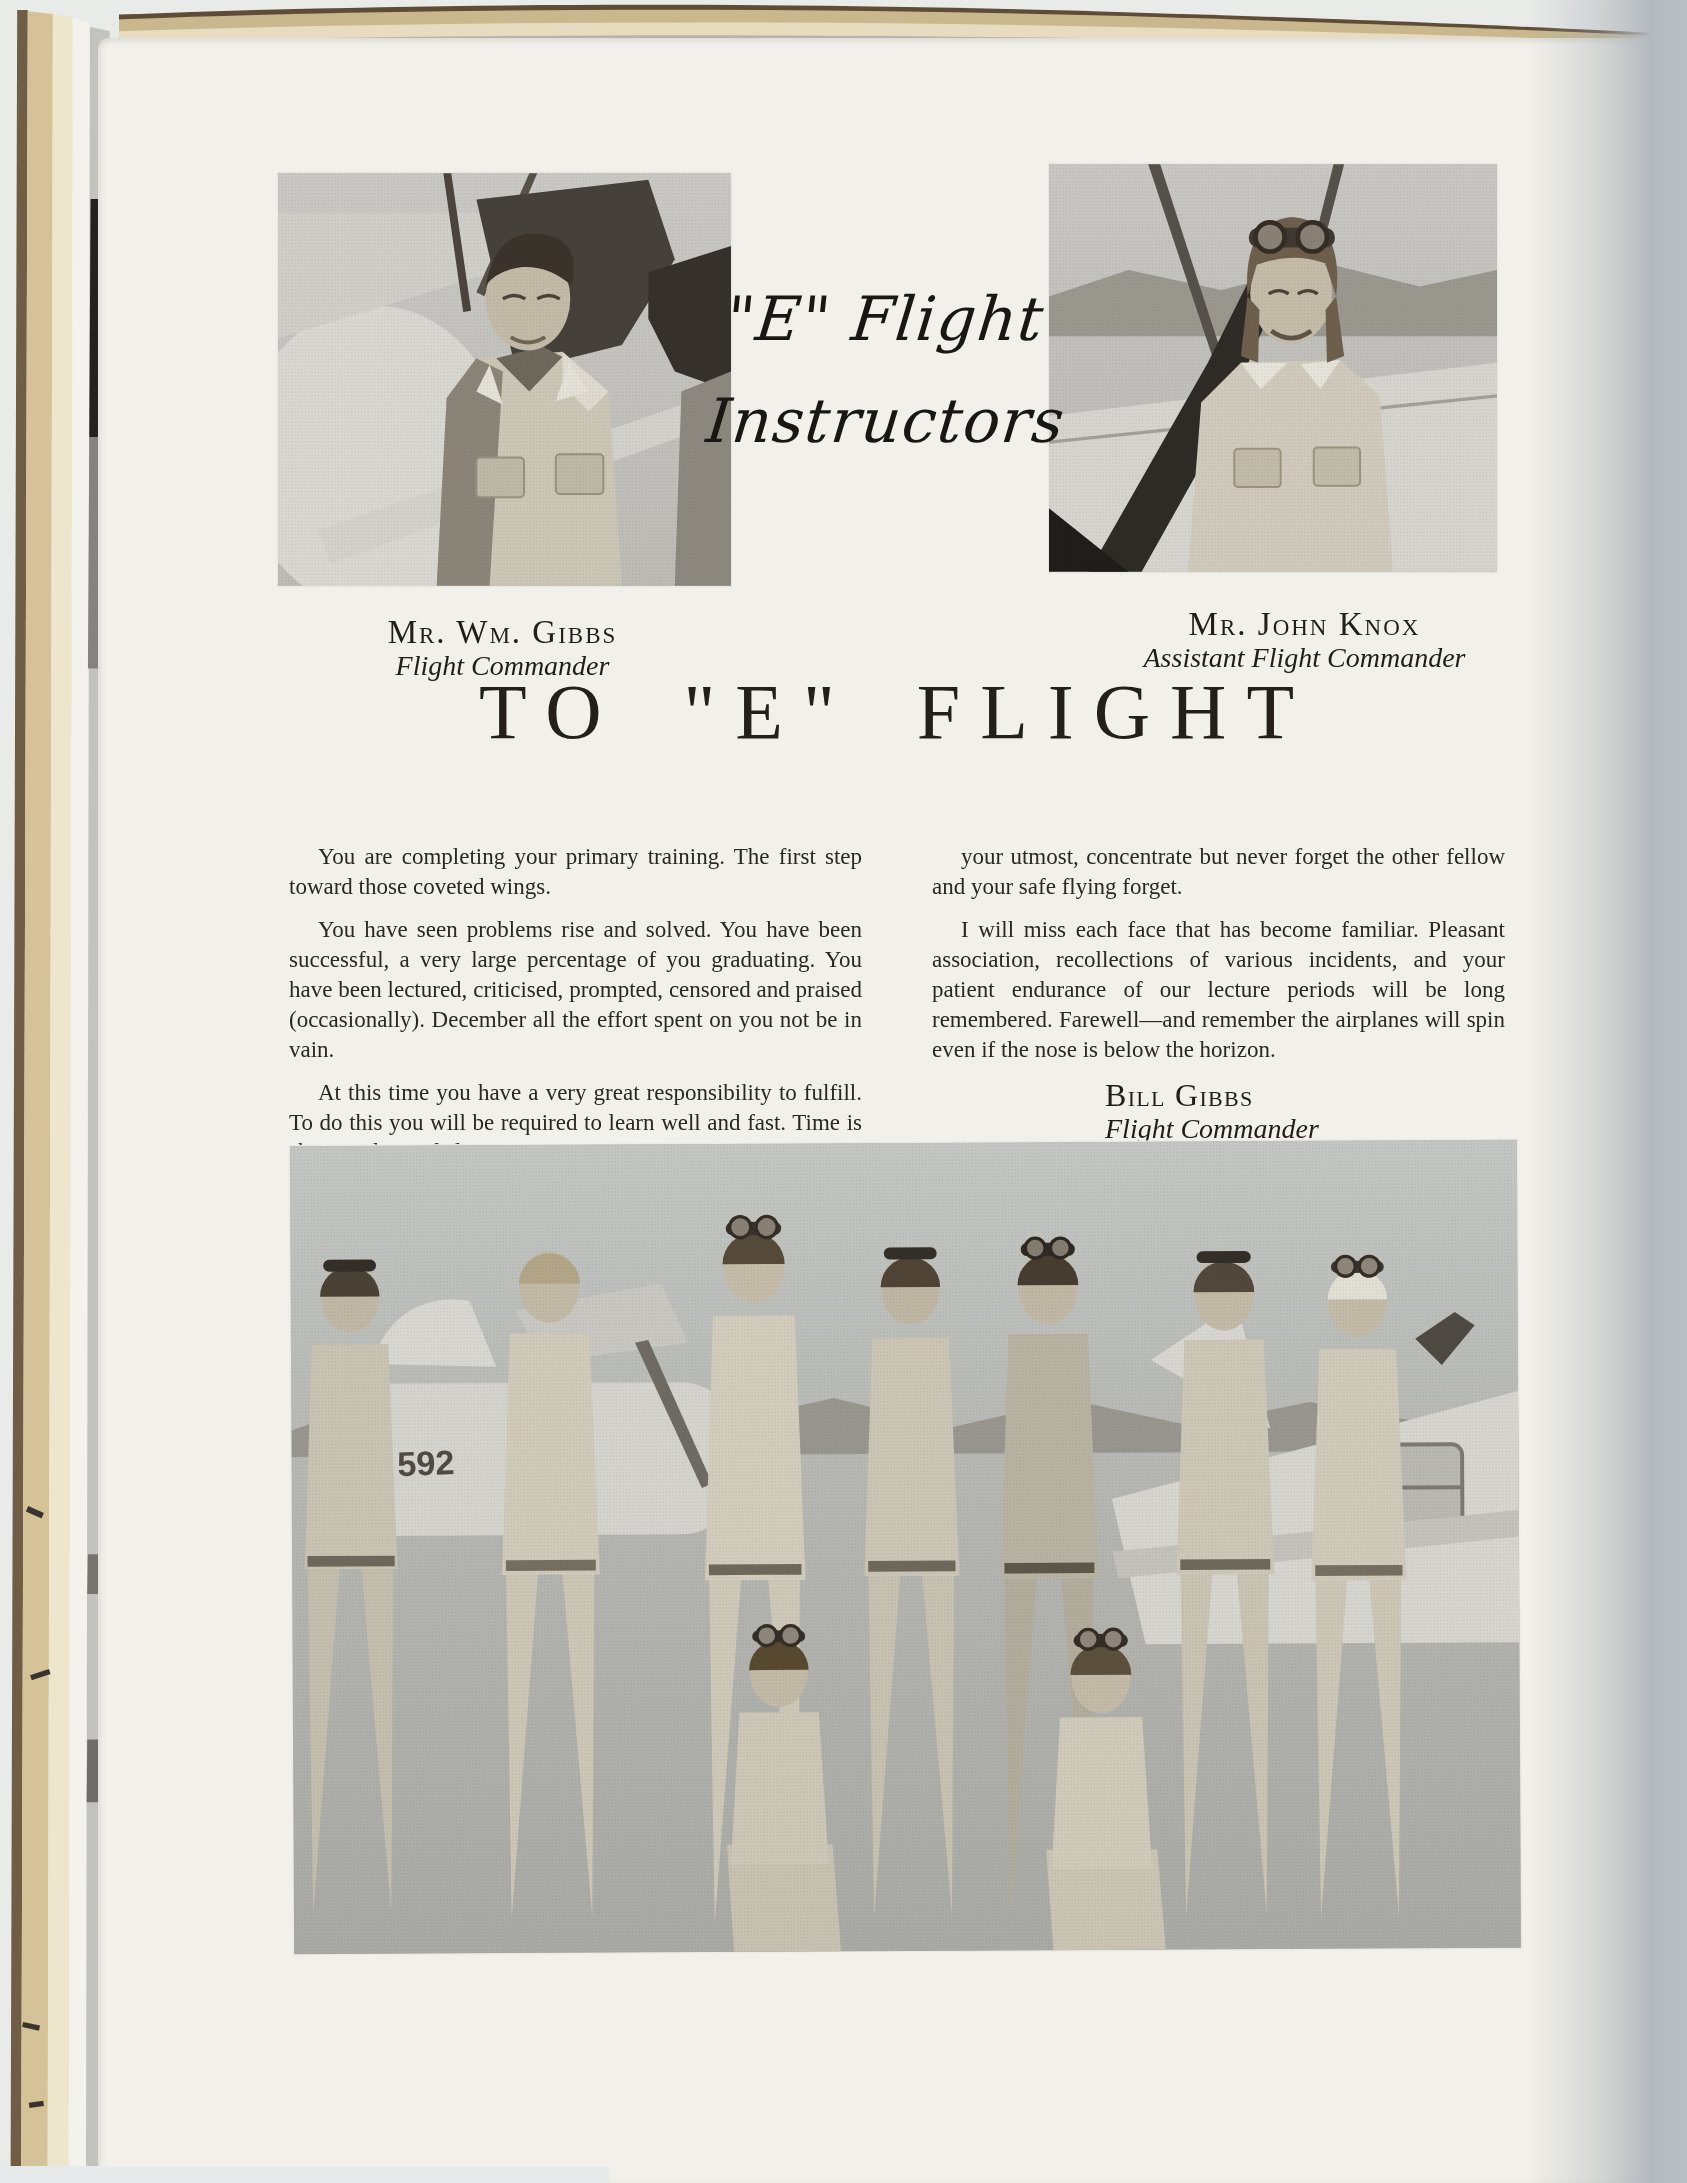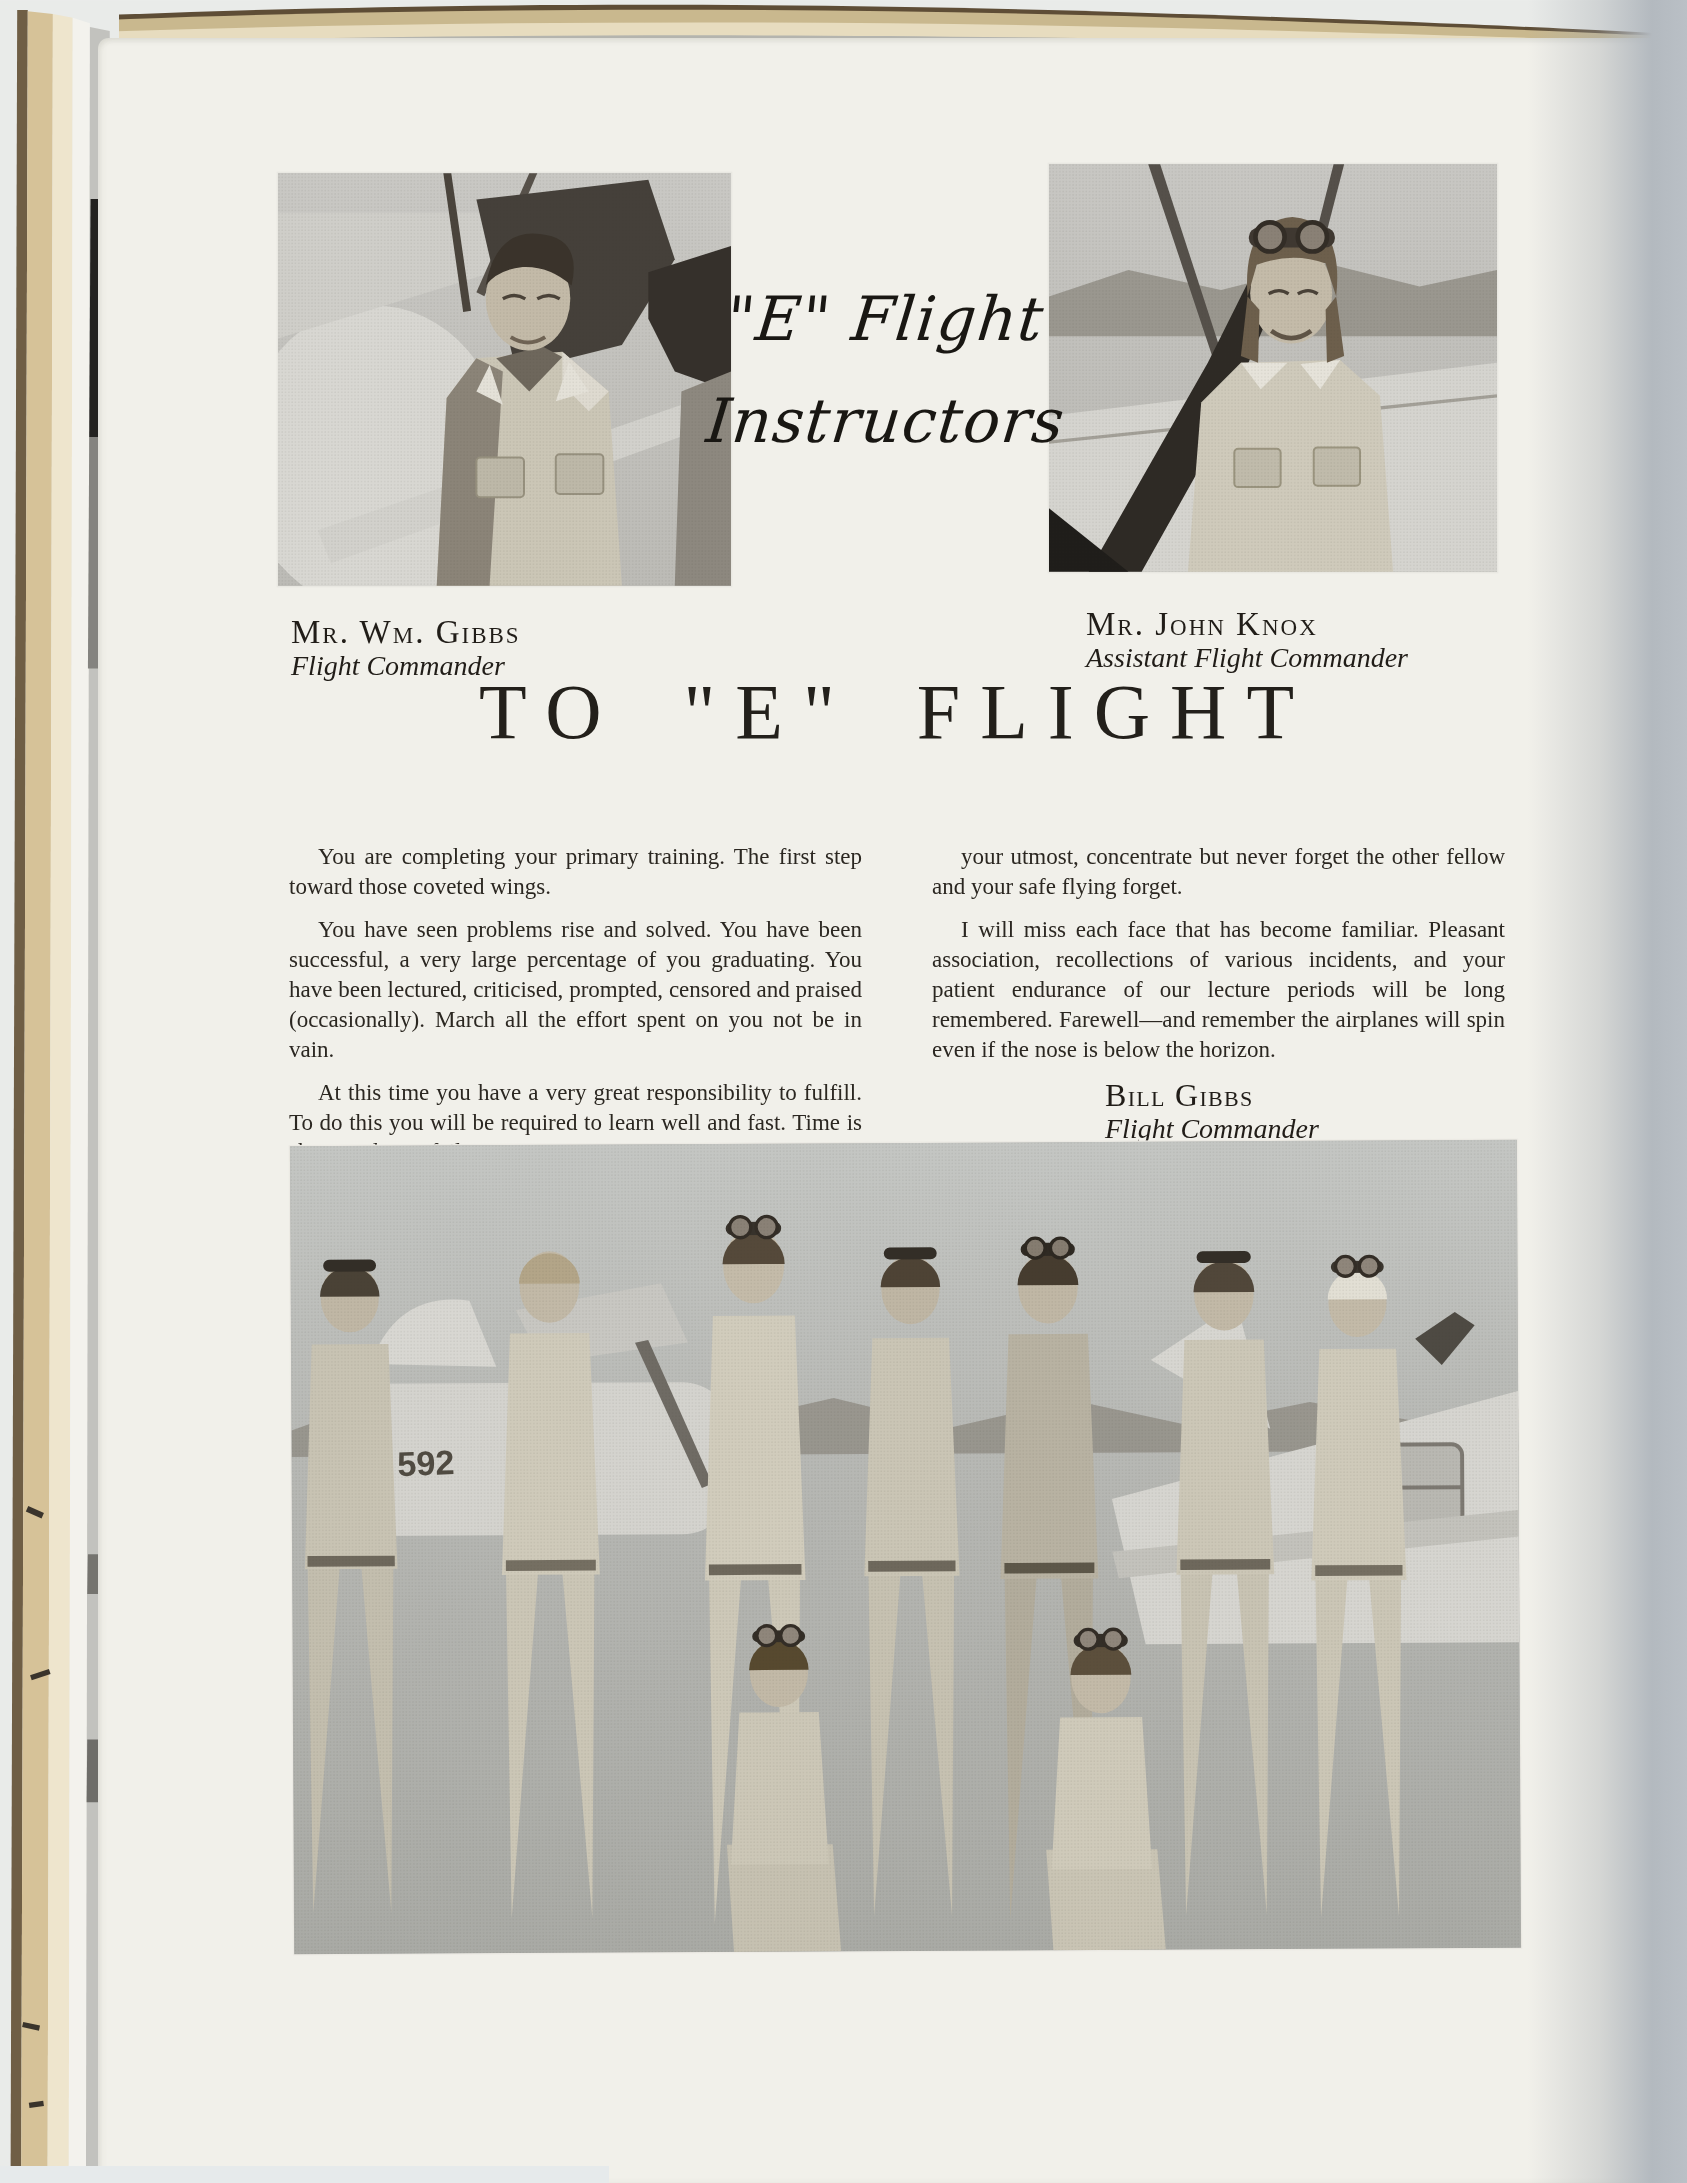--- a/index.html
+++ b/index.html
@@ -15,21 +15,21 @@
         border-top-left-radius:10.6px;box-shadow:inset 0 3.3px 5.3px rgba(90,85,70,.10), inset 4px 0 6.6px rgba(90,85,70,.06);}
   .right-shadow{right:0;top:0;width:159px;height:2183px;
         background:linear-gradient(to right, rgba(160,166,172,0) 0%, rgba(160,166,172,.35) 45%, #b3b9bf 78%, #bac0c6 100%);}
   .bottom-strip{left:0;bottom:0;width:609px;height:17px;background:#e6eaeb;}
 
   
   .portrait{background:#c6c5c1;box-shadow:0 0 0 1.3px #e9e8e2;}
   .portrait-left{left:278px;top:173px;width:453px;height:413px;}
   .portrait-right{left:1049px;top:164px;width:448px;height:408px;}
 
-  .caption{ text-align:left;color:#211d18;}
+  .caption{ text-align:center;color:#211d18;}
   .caption .cap-name{font-size:33px;font-variant:small-caps;letter-spacing:2px;line-height:1.05;}
   .caption .cap-title{font-size:28px;font-style:italic;line-height:1.15;}
   .caption-left{left:291px;top:615px;width:423px;}
   .caption-right{left:1086px;top:607px;width:437px;}
 
   
   .script-header{left:707px;top:288px;width:357px;text-align:center;color:#191713;}
   .script-line{font-family:"DejaVu Serif", serif;font-style:italic;font-size:61px;line-height:1.0;
                transform:skewX(-6deg);letter-spacing:1.3px;}
   .script-line.l2{margin-top:41px;}
@@ -192,21 +192,21 @@
   </div>
   <div class="abs caption caption-right">
     <div class="cap-name">Mr. John Knox</div>
     <div class="cap-title">Assistant Flight Commander</div>
   </div>
 
   <div class="abs heading">TO "E" FLIGHT</div>
 
   <div class="abs col col-left">
     <p>You are completing your primary training. The first step toward those coveted wings.</p>
-    <p>You have seen problems rise and solved. You have been successful, a very large percentage of you graduating. You have been lectured, criticised, prompted, censored and praised (occasionally). March all the effort spent on you not be in vain.</p>
+    <p>You have seen problems rise and solved. You have been successful, a very large percentage of you graduating. You have been lectured, criticised, prompted, censored and praised (occasionally). December all the effort spent on you not be in vain.</p>
     <p>At this time you have a very great responsibility to fulfill. To do this you will be required to learn well and fast. Time is short so do not fail to exert</p>
   </div>
   <div class="abs col col-right">
     <p>your utmost, concentrate but never forget the other fellow and your safe flying forget.</p>
     <p>I will miss each face that has become familiar. Pleasant association, recollections of various incidents, and your patient endurance of our lecture periods will be long remembered. Farewell—and remember the airplanes will spin even if the nose is below the horizon.</p>
     <div class="signature">
       <div class="sig-name">Bill Gibbs</div>
       <div class="sig-title">Flight Commander</div>
     </div>
   </div>

